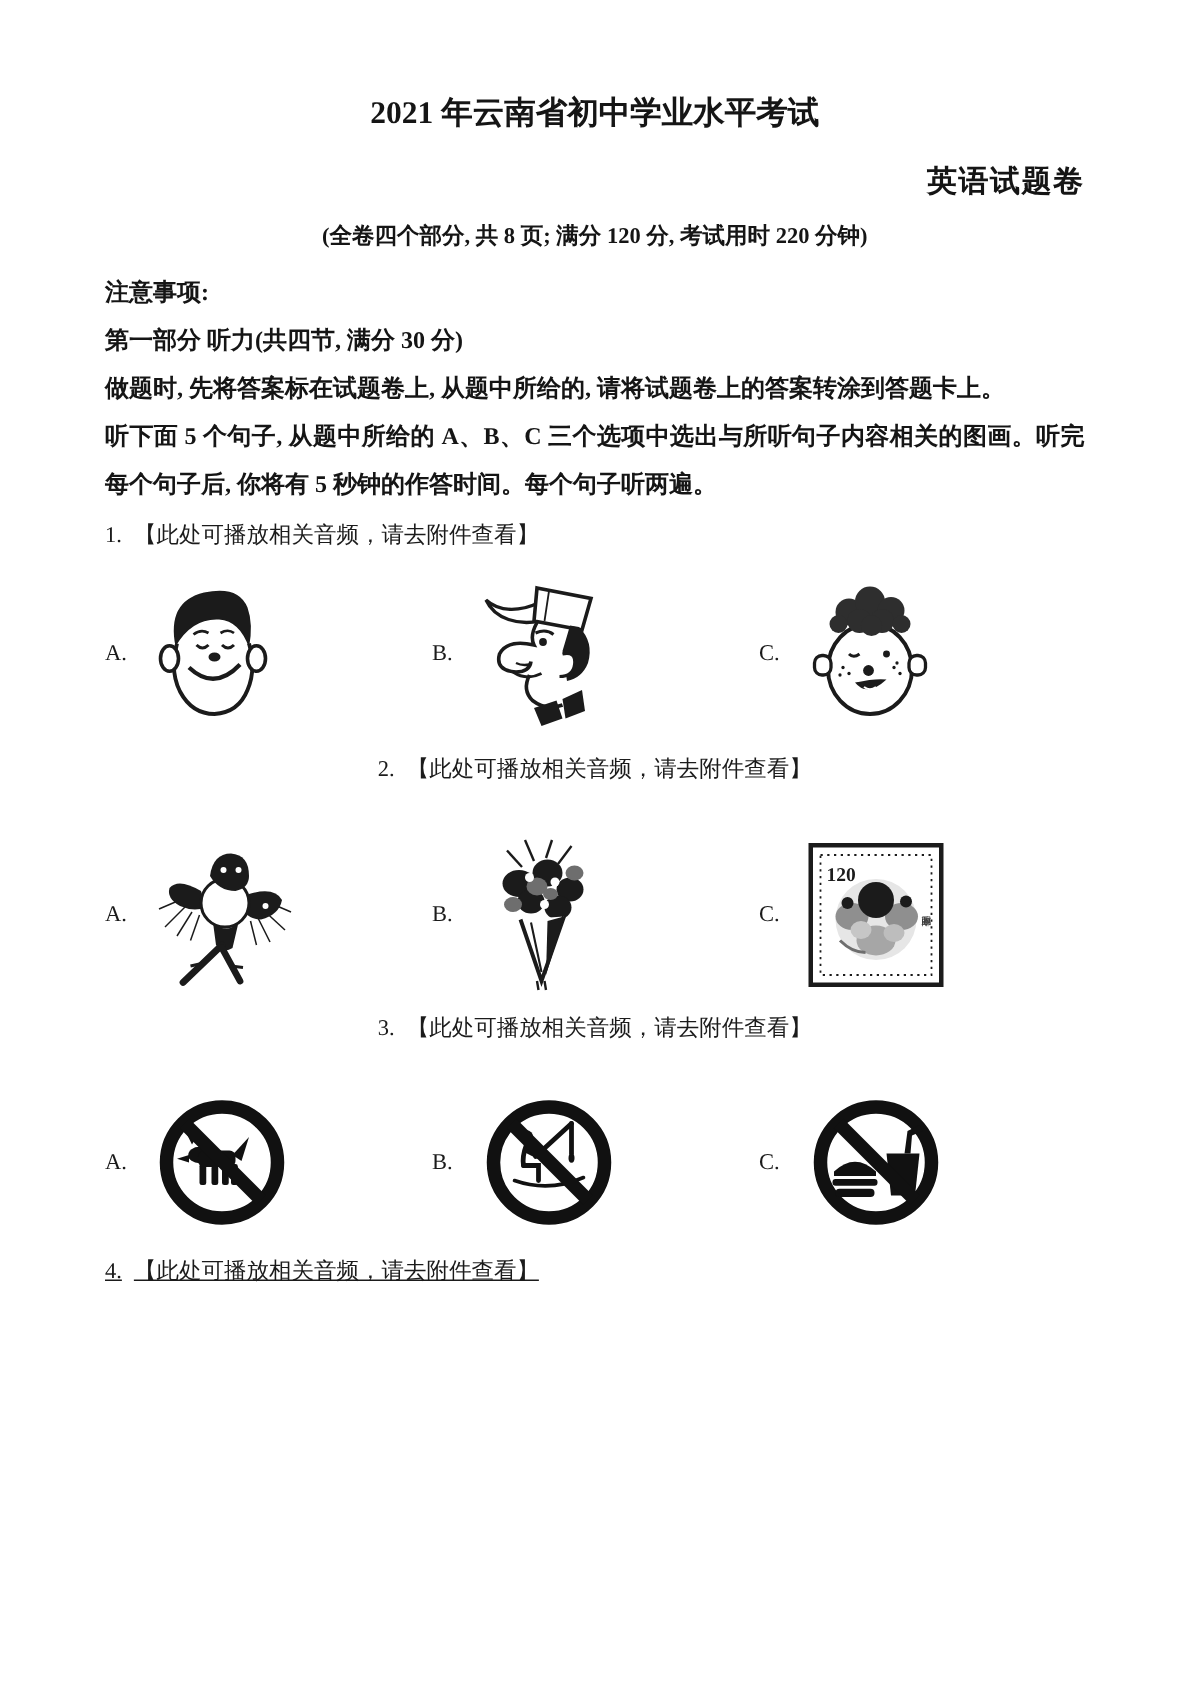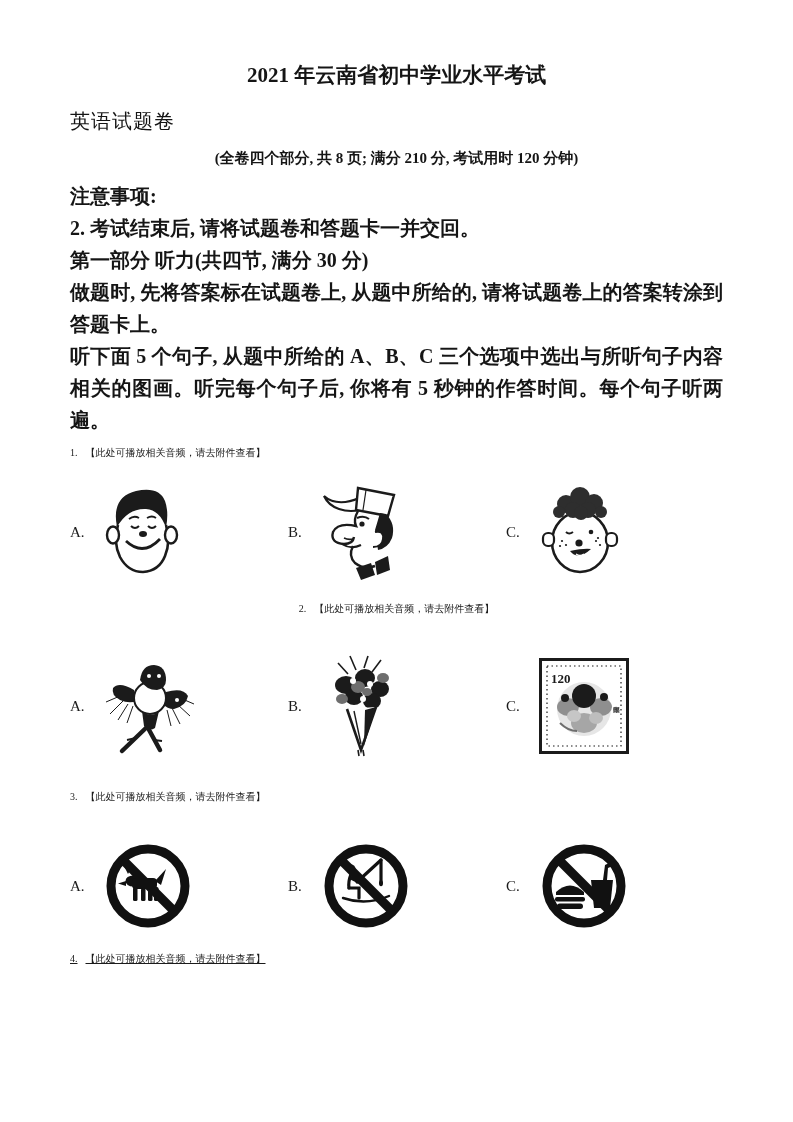--- a/index.html
+++ b/index.html
@@ -10,40 +10,40 @@
     padding: 62px 70px 0 70px;
     background: #ffffff;
     color: #151515;
     font-family: "Liberation Serif", "DejaVu Serif", serif;
   }
   .title {
     margin: 0; text-align: center;
     font-size: 21px; font-weight: bold; line-height: 26px;
   }
   .subtitle {
-    margin: 20px 0 0 0; text-align: left;
-    font-size: 20px; font-weight: normal; line-height: 26px; letter-spacing: 1px;
+    margin: 20px 0 0 0; text-align: right;
+    font-size: 20px; font-weight: bold; line-height: 26px; letter-spacing: 1px;
   }
   .meta {
     margin: 14px 0 0 0; text-align: center;
     font-size: 15px; font-weight: bold; line-height: 20px;
   }
   .para {
-    margin: 0; font-size: 20px; font-weight: bold;
+    margin: 0; font-size: 16px; font-weight: bold;
     line-height: 32px; text-align: justify;
   }
   .para.notice-heading { margin-top: 12px; }
   .qtext {
-    margin: 0; font-size: 10px; font-weight: normal; line-height: 18px;
+    margin: 0; font-size: 15px; font-weight: normal; line-height: 18px;
     color: #1b1b1b;
   }
   .qtext .qnum { margin-right: 8px; }
   .q1 .qtext { margin-top: 8px; }
   .q2 .qtext { margin-top: 16px; text-align: center; }
-  .q3 .qtext { margin-top: 30px; }
+  .q3 .qtext { margin-top: 15px; text-align: center; }
   .q4 .qtext { margin-top: 18px; text-decoration: underline; }
   .options { display: flex; align-items: center; margin: 0; }
   .options.r1 { margin-top: 18px; }
   .options.r2 { margin-top: 36px; }
   .options.r3 { margin-top: 34px; }
   .opt-cell { flex: 0 0 218px; display: flex; align-items: center; }
   .opt-label {
     width: 24px; margin-right: 8px;
     font-size: 15px; font-weight: normal; color: #1b1b1b;
   }
@@ -51,24 +51,23 @@
   .stamp-num { font-family: "Liberation Serif", serif; font-weight: bold; }
   .stamp-side { font-family: "Liberation Serif", serif; writing-mode: vertical-rl; }
 </style>
 </head>
 <body>
 
 <div class="page">
 
   <h1 class="title">2021 年云南省初中学业水平考试</h1>
   <h2 class="subtitle">英语试题卷</h2>
-  <p class="meta">(全卷四个部分, 共 8 页; 满分 210 分, 考试用时 120 分钟)</p>
+  <p class="meta">(全卷四个部分, 共 8 页; 满分 120 分, 考试用时 220 分钟)</p>
 
   <p class="para notice-heading">注意事项:</p>
-  <p class="para">2. 考试结束后, 请将试题卷和答题卡一并交回。</p>
 
   <p class="para">第一部分 听力(共四节, 满分 30 分)</p>
   <p class="para">做题时, 先将答案标在试题卷上, 从题中所给的, 请将试题卷上的答案转涂到答题卡上。</p>
   <p class="para">听下面 5 个句子, 从题中所给的 A、B、C 三个选项中选出与所听句子内容相关的图画。听完每个句子后, 你将有 5 秒钟的作答时间。每个句子听两遍。</p>
 
   <div class="question q1">
     <p class="qtext">
       <span class="qnum">1.</span><span>【此处可播放相关音频，请去附件查看】</span>
     </p>
     <div class="options r1">

